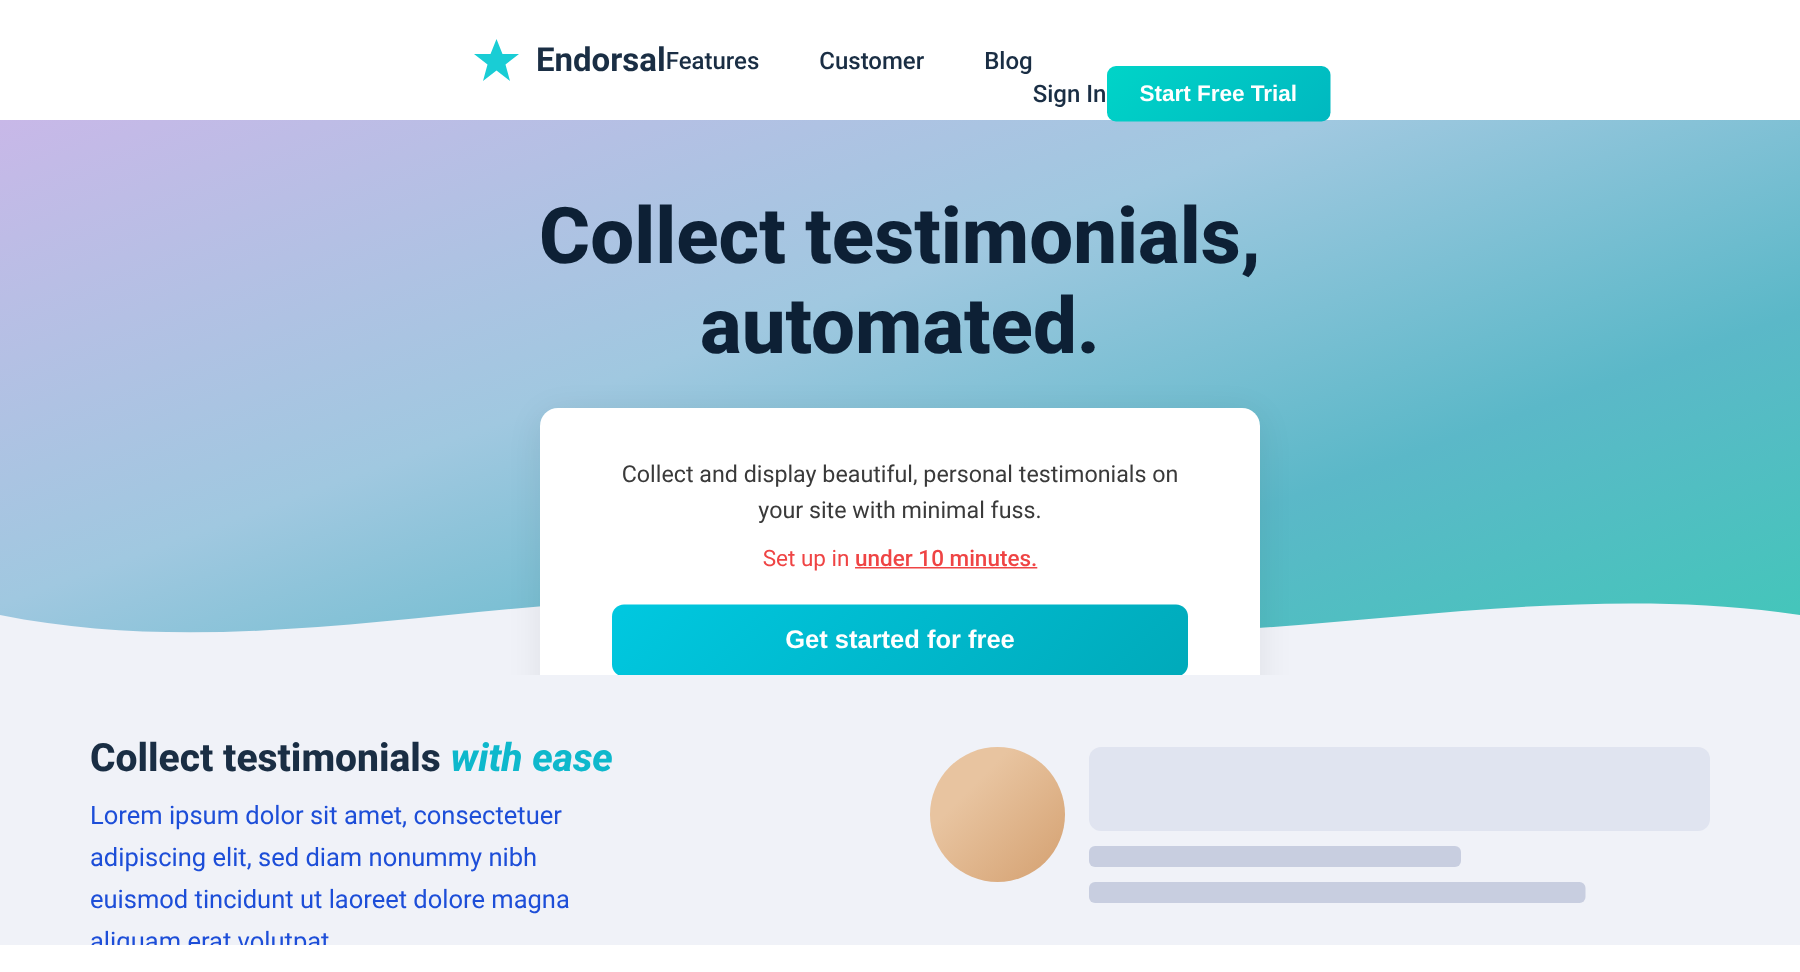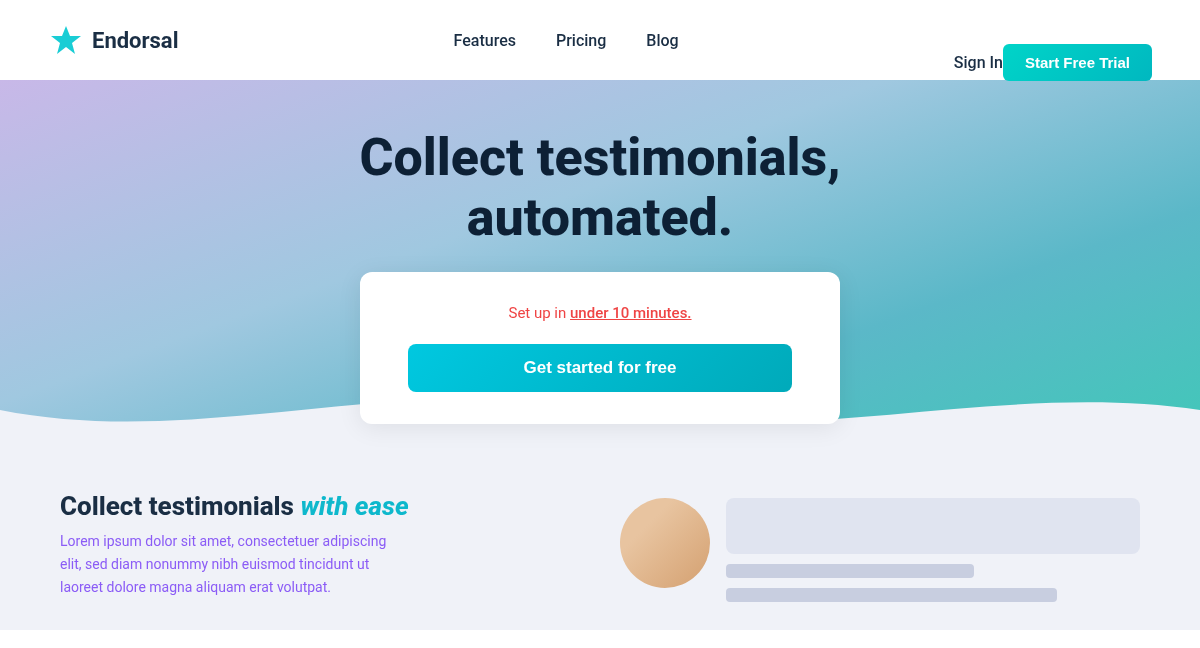--- a/index.html
+++ b/index.html
@@ -9,21 +9,21 @@
       width: 1200px;
       height: 648px;
       overflow: hidden;
       background: #fff;
     }
 
     
     nav {
       display: flex;
       align-items: center;
-      justify-content: space-between;
+      justify-content: center;
       padding: 0 48px;
       height: 80px;
       background: #fff;
       position: relative;
       z-index: 10;
     }
     .nav-logo {
       display: flex;
       align-items: center;
       gap: 8px;
@@ -169,22 +169,22 @@
     }
 
     .section-subtitle {
       font-size: 14px;
       font-weight: 700;
       color: #0eb8cc;
       margin-bottom: 14px;
     }
 
     .section-body {
-      font-size: 14px;
-      color: #8b5cf6;
+      font-size: 17px;
+      color: #1d4ed8;
       line-height: 1.65;
       max-width: 340px;
     }
 
     .lower-right {
       flex: 1;
       display: flex;
       align-items: flex-start;
       padding-top: 8px;
       gap: 16px;
@@ -235,40 +235,41 @@
       <polygon points="18,4 22,14 33,14 24,21 27,32 18,25 9,32 12,21 3,14 14,14" fill="#00c8d0" opacity="0.9"></polygon>
     </svg>
     <span class="logo-text">Endorsal</span>
   </div>
 
   <ul class="nav-links">
     <li>
       <a href="#">Features</a>
     </li>
     <li>
-      <a href="#">Pricing</a>
+      <a href="#">Customer</a>
     </li>
     <li>
       <a href="#">Blog</a>
     </li>
   </ul>
 
   <div class="nav-right">
     <a href="#" class="sign-in-link">Sign In</a>
     <button class="btn-trial">Start Free Trial</button>
   </div>
 </nav>
 
 <section class="hero">
   <h1 class="hero-title">
     <span>Collect testimonials,</span><br>
     <span>automated.</span>
   </h1>
 
   <div class="hero-card">
+    <p class="hero-card-desc">Collect and display beautiful, personal testimonials on your site with minimal fuss.</p>
     <p class="hero-card-setup">
       <span>Set up in </span><u>under 10 minutes.</u>
     </p>
     <button class="btn-get-started">Get started for free</button>
   </div>
 
   <svg class="hero-wave" viewBox="0 0 1200 80" preserveAspectRatio="none">
     <path d="M0,40 C200,80 400,0 600,40 C800,80 1000,10 1200,40 L1200,80 L0,80 Z" fill="#f0f2f8"></path>
   </svg>
 </section>

